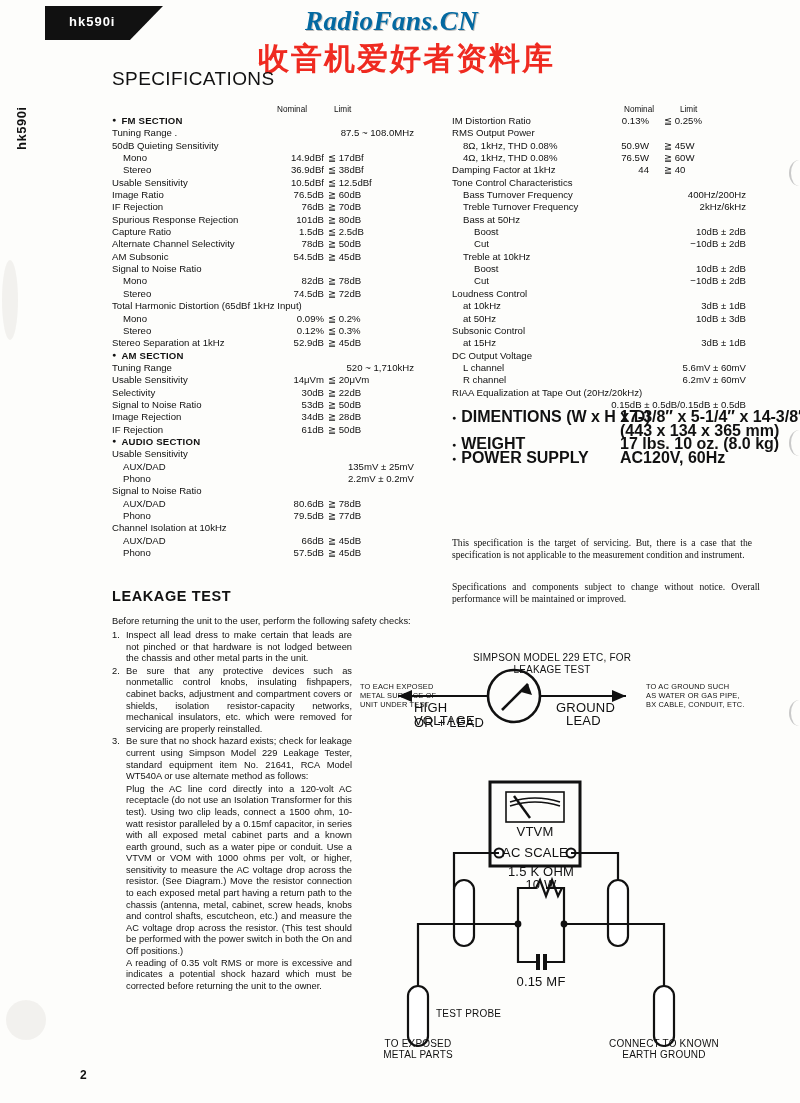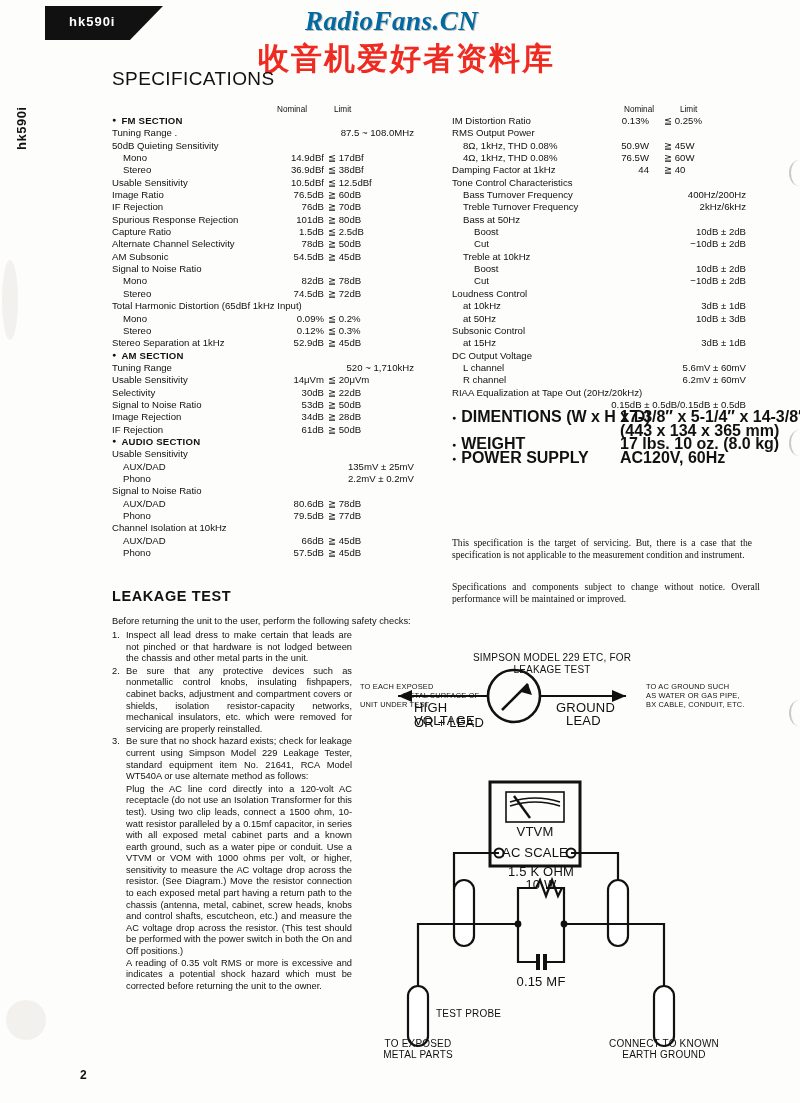--- a/index.html
+++ b/index.html
@@ -478,21 +478,21 @@
         <path d="M296 360 a10 10 0 0 1 20 0 L316 400 a10 10 0 0 1 -20 0 Z" fill="#fff"></path>
       </g>
       <circle cx="160" cy="288" r="3.4" fill="#111"></circle>
       <circle cx="206" cy="288" r="3.4" fill="#111"></circle>
     </svg>
 
     <div class="dlabel c med" style="left:74px;top:16px;width:240px;">SIMPSON MODEL 229 ETC, FOR</div>
     <div class="dlabel c med" style="left:74px;top:28px;width:240px;">LEAKAGE TEST</div>
 
     <div class="dlabel" style="left:2px;top:46px;">TO EACH EXPOSED</div>
-    <div class="dlabel" style="left:2px;top:55px;margin-left:43px;">METAL SURFACE OF</div>
+    <div class="dlabel" style="left:2px;top:55px;">METAL SURFACE OF</div>
     <div class="dlabel" style="left:2px;top:64px;text-align:right;">UNIT UNDER TEST</div>
 
     <div class="dlabel" style="left:288px;top:46px;">TO AC GROUND SUCH</div>
     <div class="dlabel" style="left:288px;top:55px;">AS WATER OR GAS PIPE,</div>
     <div class="dlabel" style="left:288px;top:64px;">BX CABLE, CONDUIT, ETC.</div>
 
     <div class="dlabel big" style="left:56px;top:66px;">HIGH</div>
     <div class="dlabel big" style="left:56px;top:79px;">VOLTAGE</div>
     <div class="dlabel big" style="left:56px;top:81px;">OR + LEAD</div>
 

